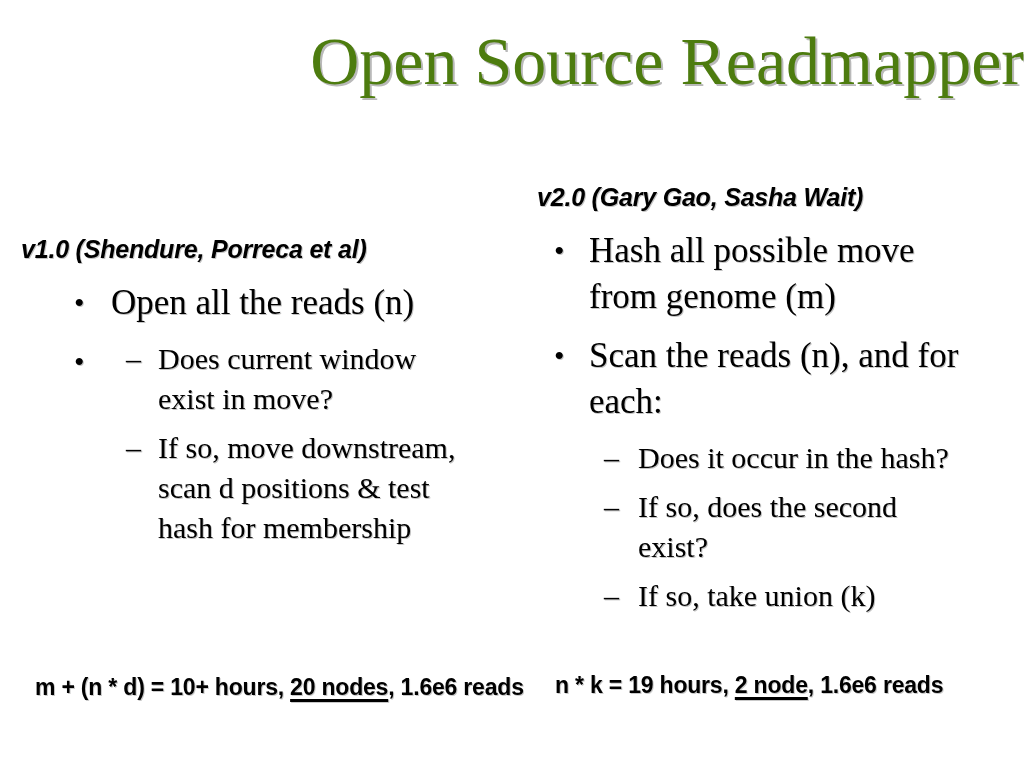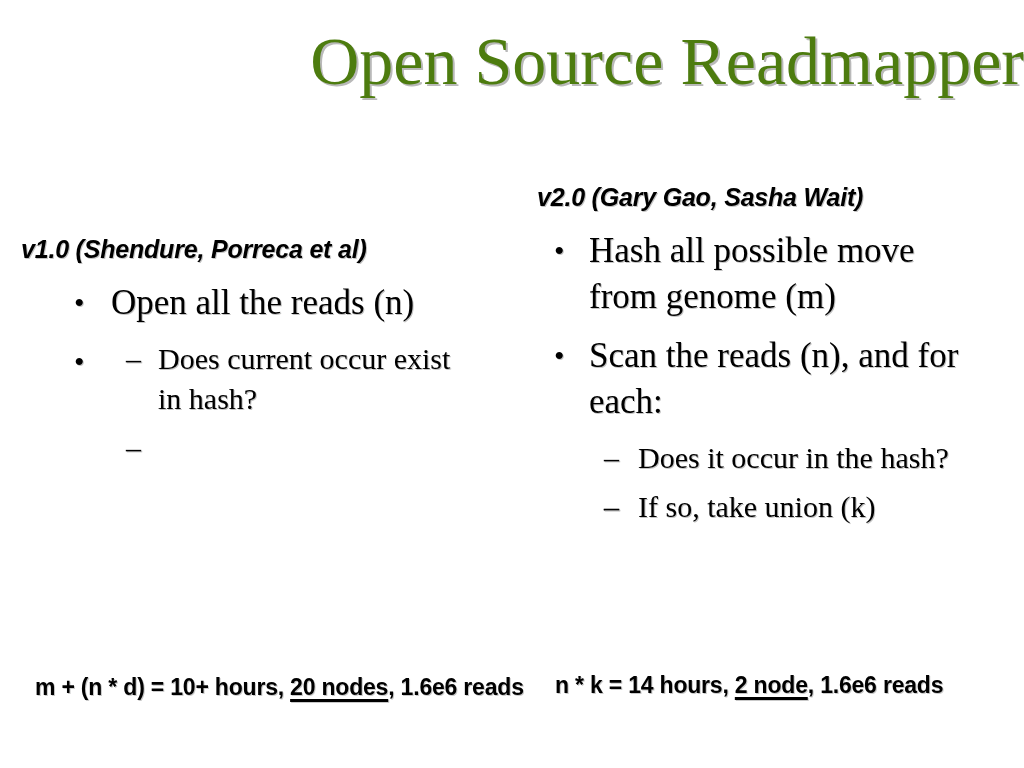--- a/index.html
+++ b/index.html
@@ -84,24 +84,25 @@
     <div class="b1-item">
       <span class="b1-marker">•</span>
       <span>Open all the reads (n)</span>
     </div>
     <div class="b1-item">
       <span class="b1-marker">•</span>
     </div>
 
     <div class="b2-item">
       <span class="b2-marker">–</span>
-      <span>Does current occur exist in hash?</span>
+      <span>Does current window exist in move?</span>
     </div>
     <div class="b2-item">
       <span class="b2-marker">–</span>
+      <span>If so, move downstream, scan d positions &amp; test hash for membership</span>
     </div>
   </section>
 
   <section class="col col-right">
     <div class="col-header">v2.0 (Gary Gao, Sasha Wait)</div>
 
     <div class="b1-item">
       <span class="b1-marker">•</span>
       <span>Hash all possible move from genome (m)</span>
     </div>
@@ -109,24 +110,25 @@
       <span class="b1-marker">•</span>
       <span>Scan the reads (n), and for each:</span>
     </div>
 
     <div class="b2-item">
       <span class="b2-marker">–</span>
       <span>Does it occur in the hash?</span>
     </div>
     <div class="b2-item">
       <span class="b2-marker">–</span>
+      <span>If so, does the second exist?</span>
     </div>
     <div class="b2-item">
       <span class="b2-marker">–</span>
       <span>If so, take union (k)</span>
     </div>
   </section>
 
   <div class="footer footer-left"><span>m + (n * d) = 10+ hours, </span><span class="u">20 nodes</span><span>, 1.6e6 reads</span></div>
 
-  <div class="footer footer-right"><span>n * k = 14 hours, </span><span class="u">2 node</span><span>, 1.6e6 reads</span></div>
+  <div class="footer footer-right"><span>n * k = 19 hours, </span><span class="u">2 node</span><span>, 1.6e6 reads</span></div>
 
 </div>
 
 </body></html>

